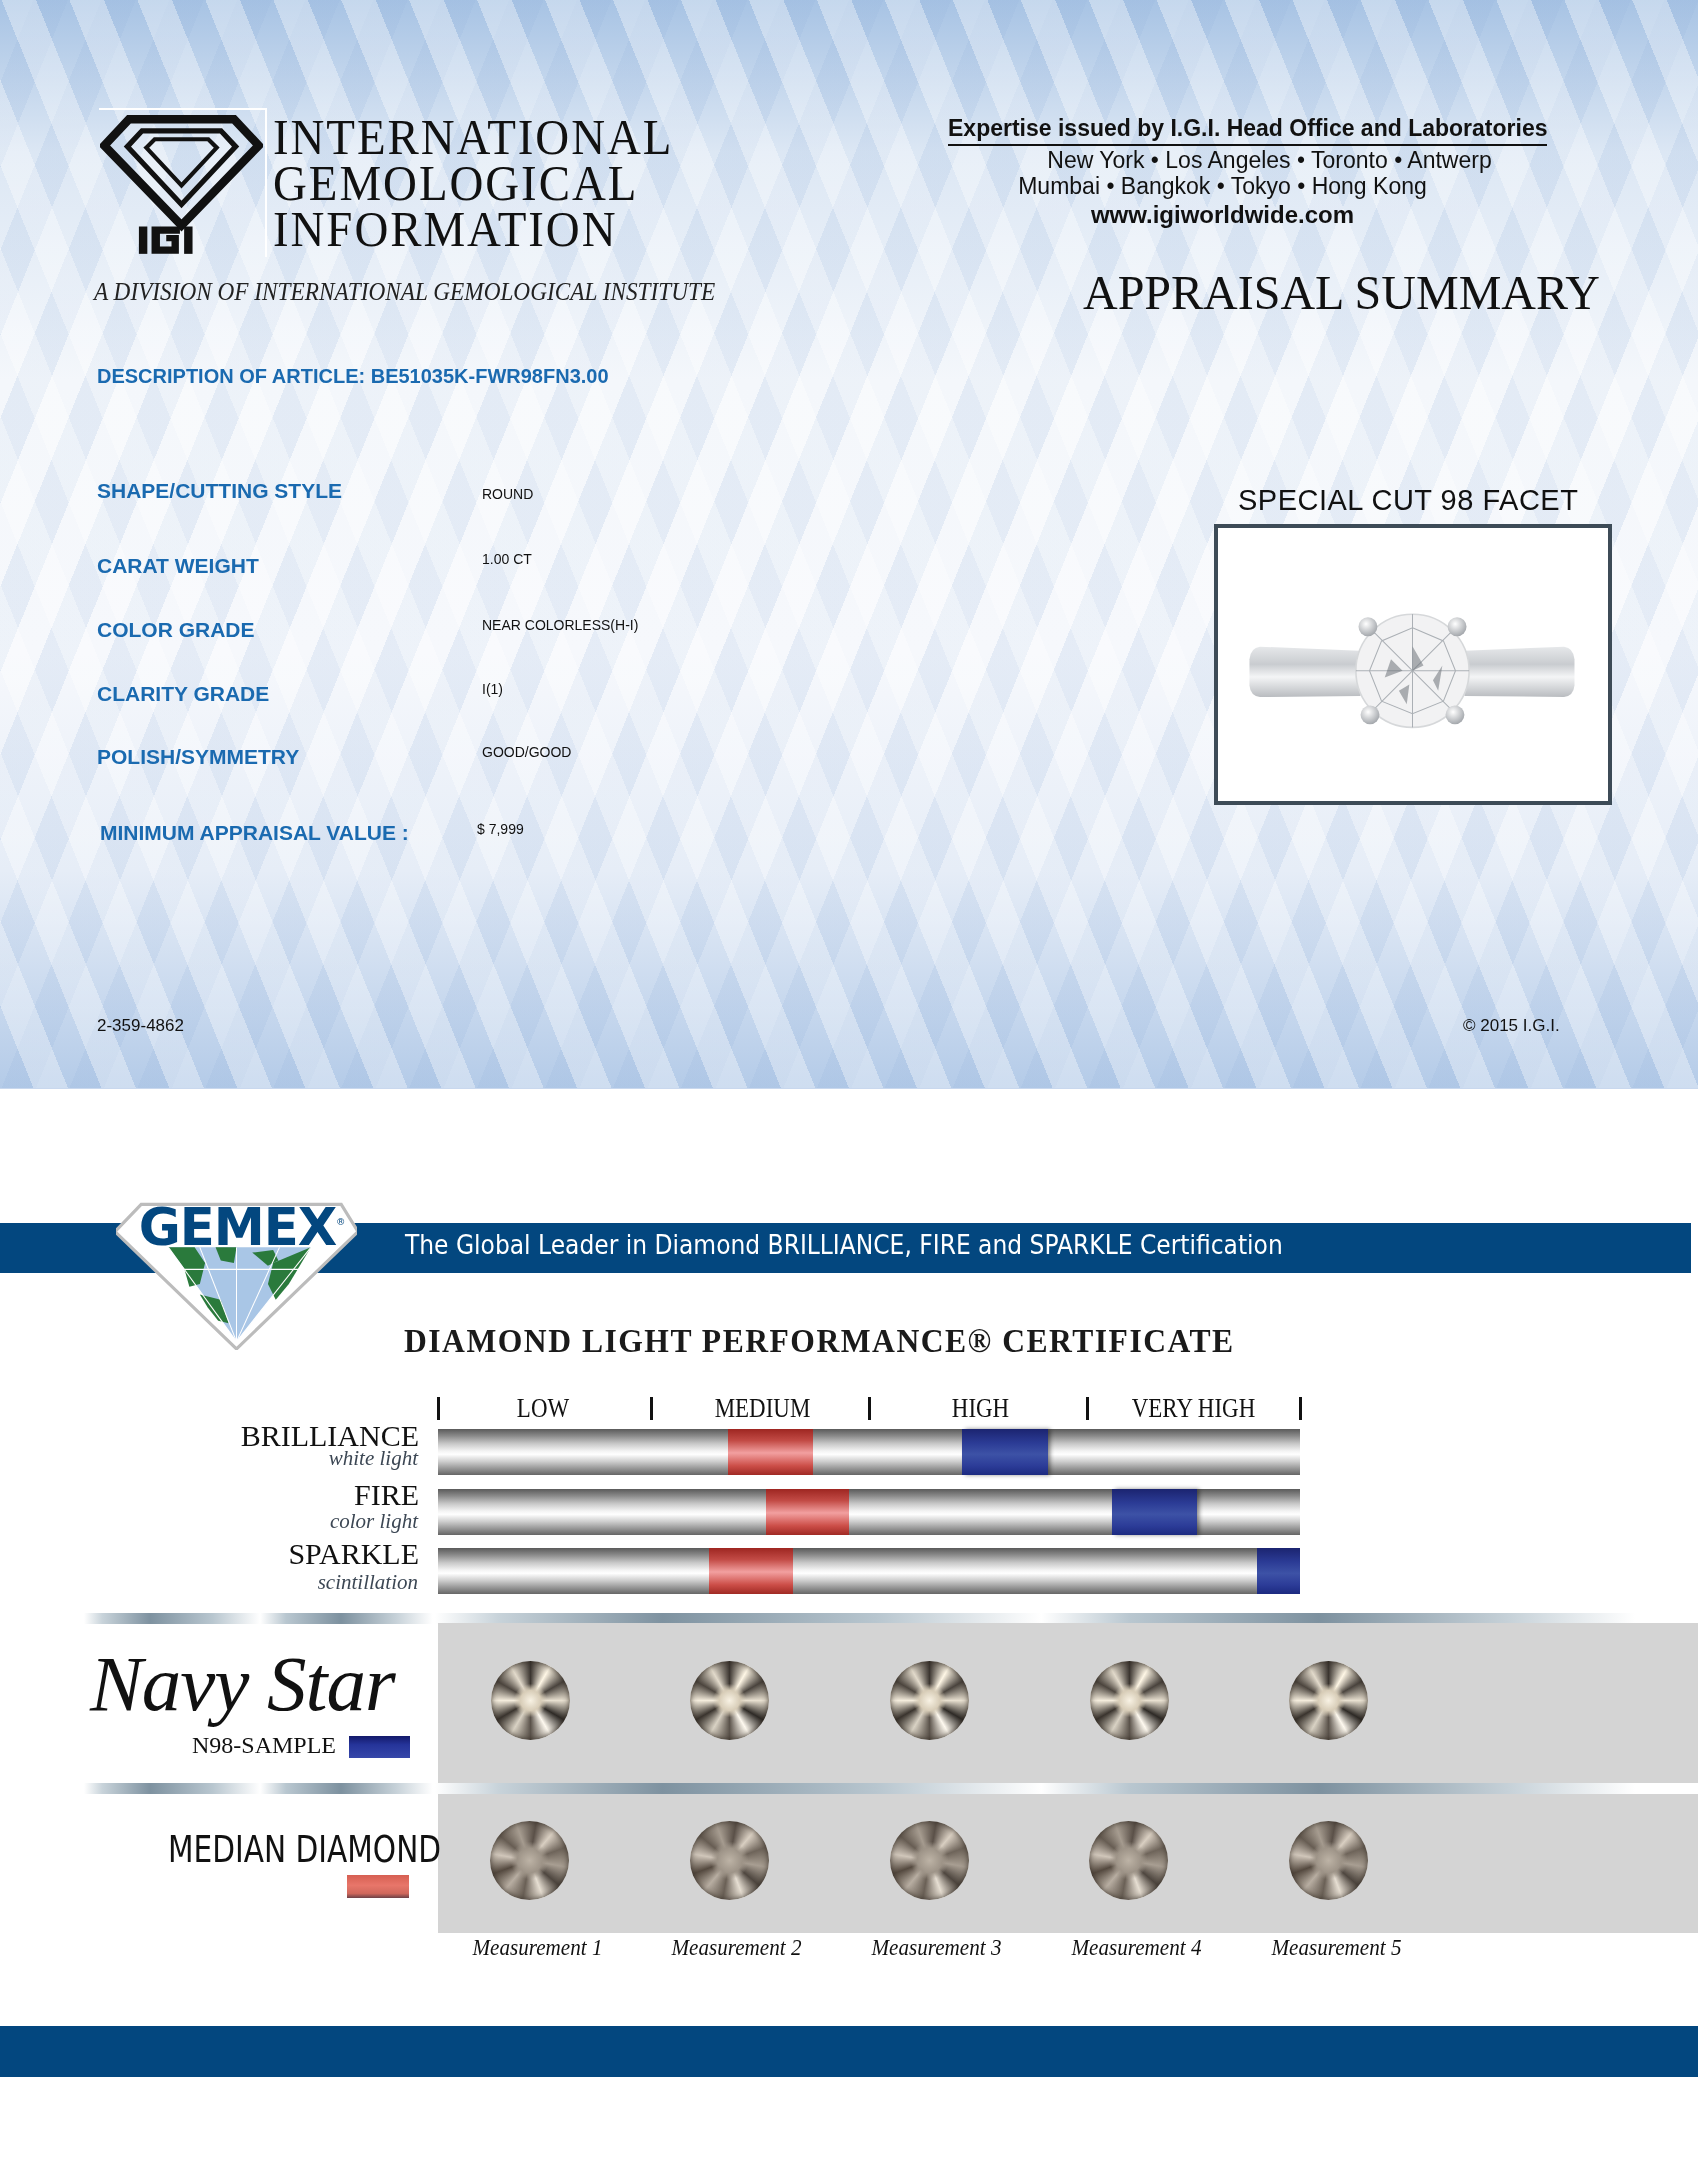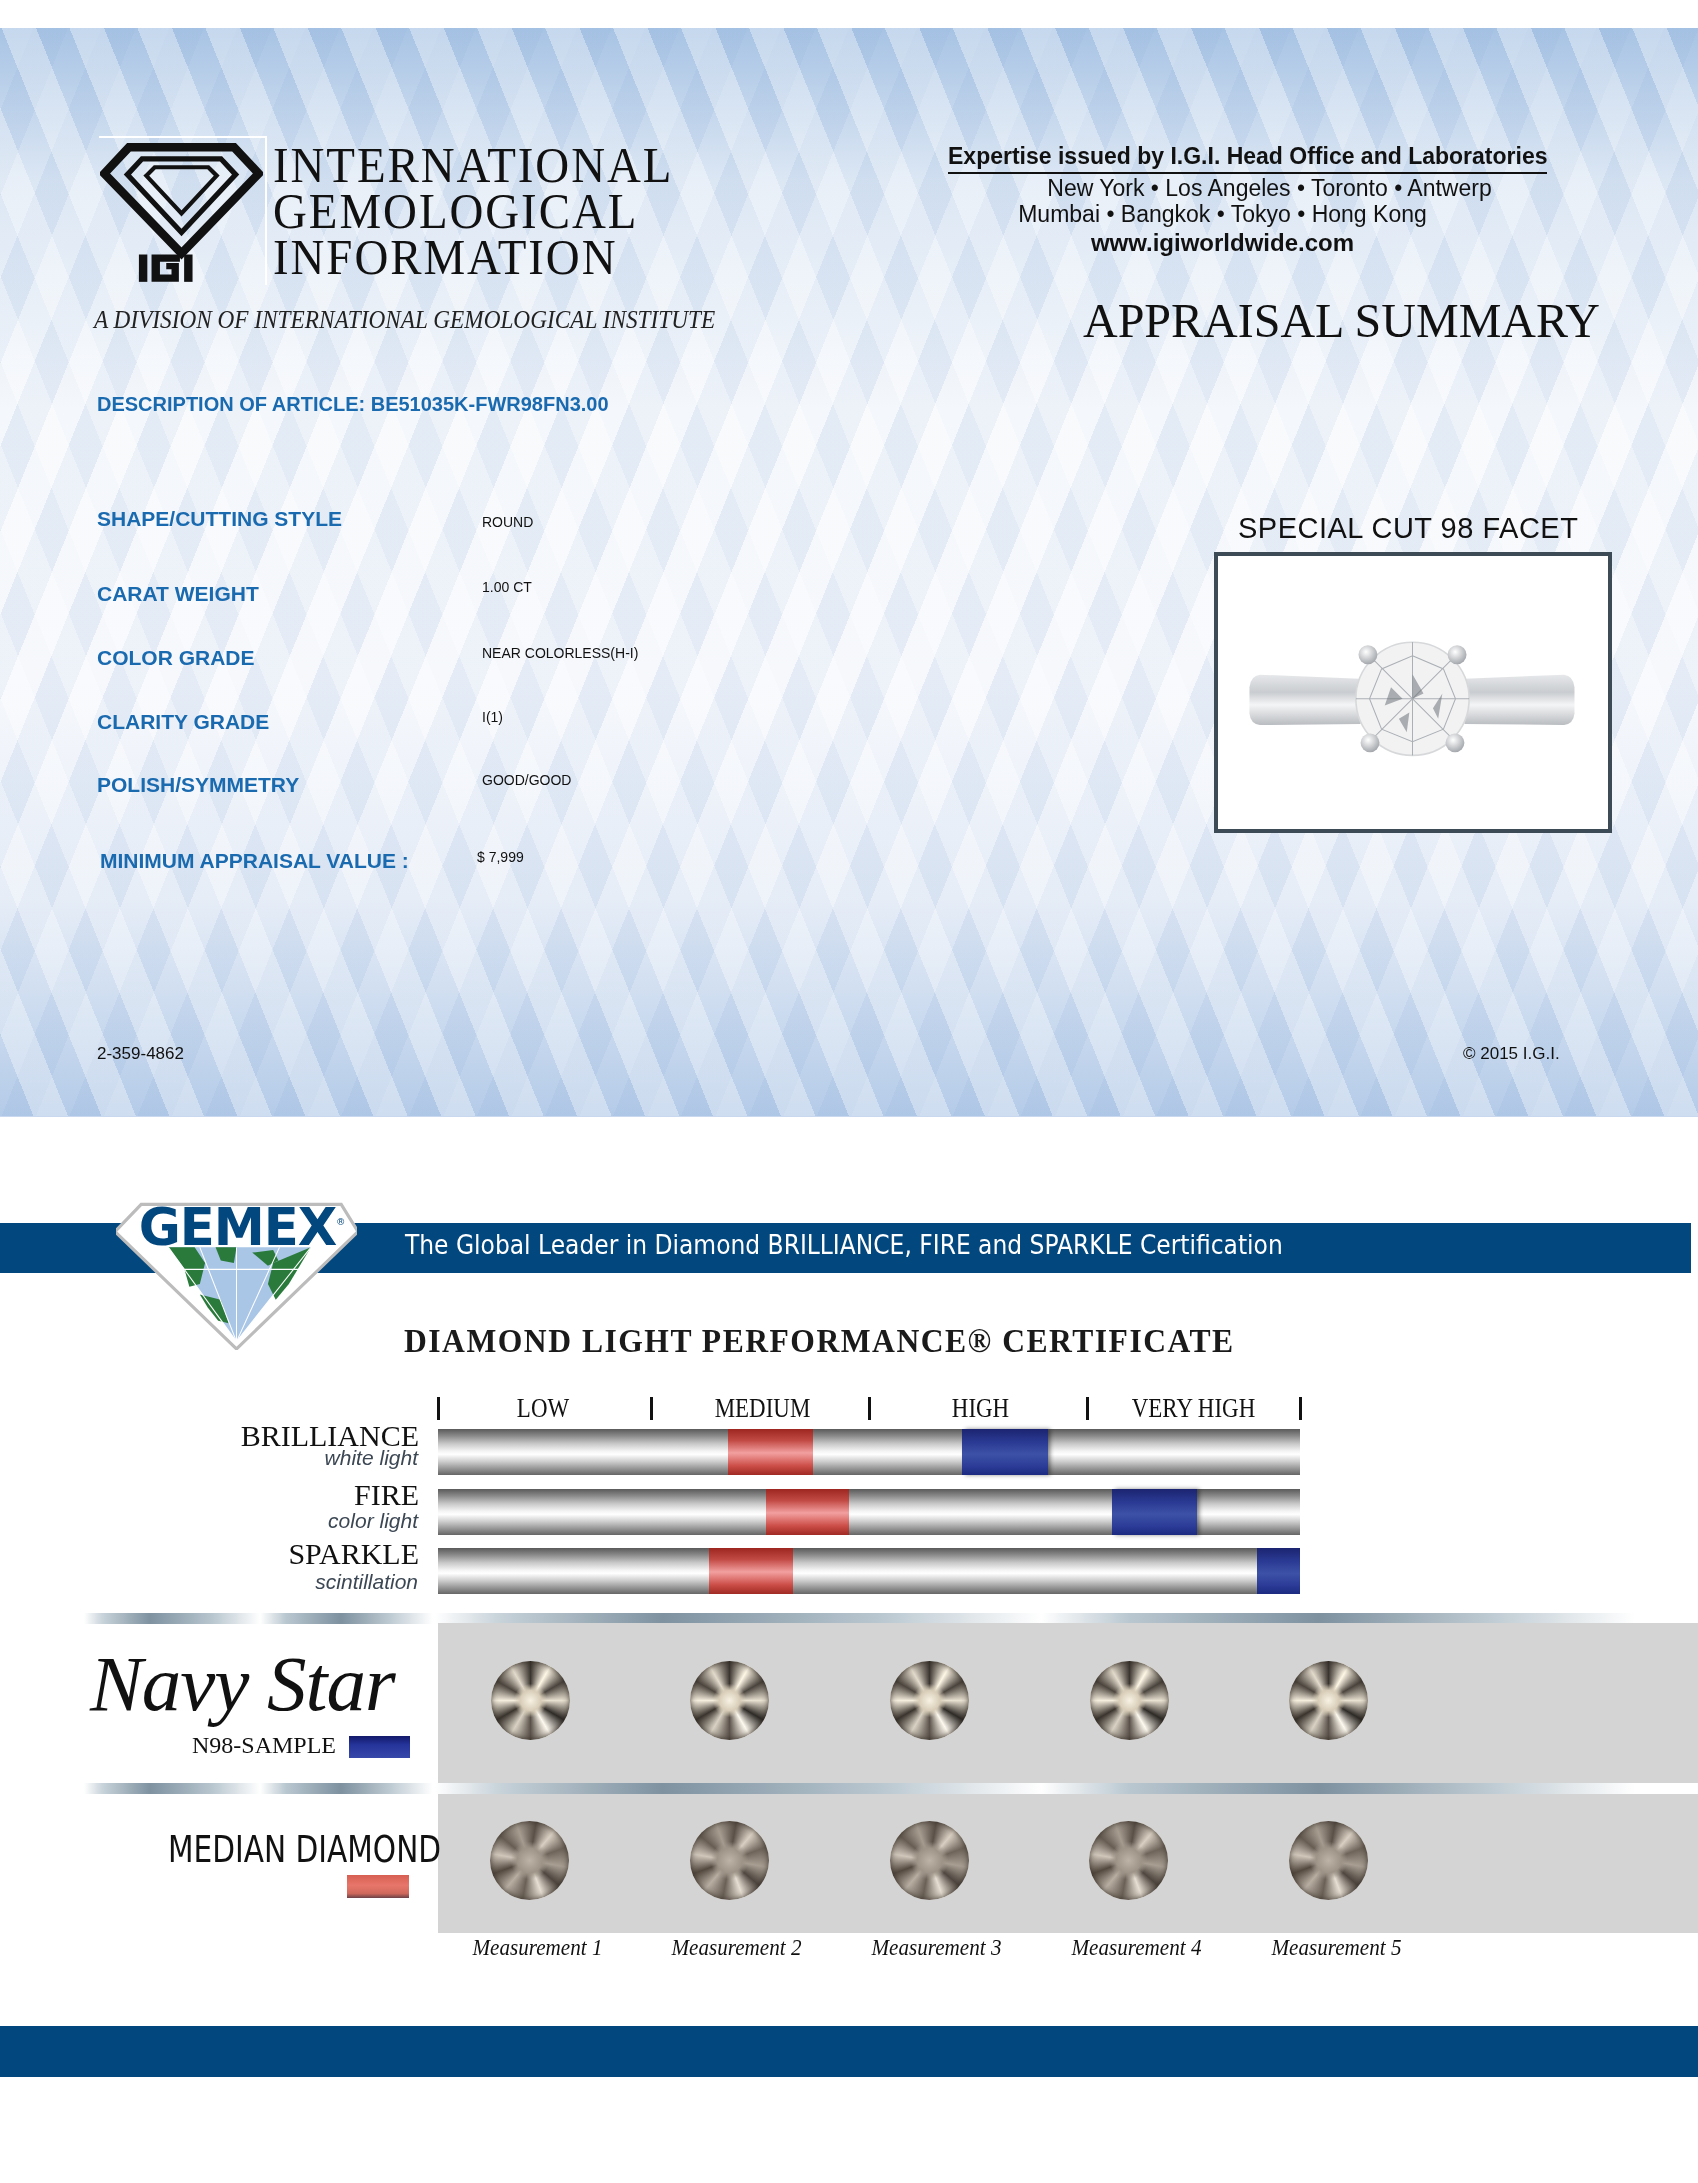--- a/index.html
+++ b/index.html
@@ -11,21 +11,20 @@
   .abs { position: absolute; }
 
   
   #igi {
     position: absolute; left: 0; top: 0; width: 1698px; height: 1088px;
     background:
       repeating-linear-gradient(68deg, rgba(255,255,255,0) 0px, rgba(255,255,255,0) 31px, rgba(255,255,255,0.35) 31px, rgba(255,255,255,0.35) 63px),
       repeating-linear-gradient(112deg, rgba(150,180,220,0) 0px, rgba(150,180,220,0) 31px, rgba(150,180,220,0.18) 31px, rgba(150,180,220,0.18) 63px),
       linear-gradient(180deg, #a7c3e4 0%, #dce7f4 14%, #f4f7fb 35%, #f6f8fc 60%, #e6edf7 80%, #b4cbe8 100%);
     border-bottom: 1.6px solid #c9d8ee;
-    margin-top: 28px;
   }
   .igi-frame-top { left: 99px; top: 108px; width: 167px; height: 1.6px; background: #ffffff; }
   .igi-frame-side { left: 265px; top: 108px; width: 1.6px; height: 149px; background: #ffffff; }
   .igi-logo { left: 100px; top: 114px; width: 163px; height: 143px; }
   .igi-name {
     left: 273px; top: 114px;
     font-family: "Liberation Serif", serif; font-size: 51px; line-height: 46px;
     color: #111; letter-spacing: 2.1px; transform: scaleX(0.92); transform-origin: left top;
   }
   .igi-division {
@@ -76,21 +75,21 @@
   .scale-tick { width: 3.1px; height: 23px; background: #111; top: 1397px; }
   .scale-label {
     top: 1393px; font-family: "Liberation Serif", serif; font-size: 27px; color: #111;
     white-space: nowrap; text-align: center; transform: scaleX(0.85);
   }
   .metric-name {
     right: 1279px; font-family: "Liberation Serif", serif; font-size: 30px; color: #111;
     text-align: right; white-space: nowrap;
   }
   .metric-sub {
-    right: 1280px; font-family: Liberation Sans, sans-serif; font-style: italic; font-size: 21px;
+    right: 1280px; font-family: Liberation Serif, serif; font-style: italic; font-size: 21px;
     color: #3c4754; text-align: right; white-space: nowrap;
   }
   .bar {
     left: 438px; width: 862px; height: 46px;
     background: linear-gradient(180deg, #5a5a5a 0%, #8a8a8a 15%, #c8c8c8 32%, #f4f4f4 48%, #ffffff 55%, #d0d0d0 70%, #9a9a9a 85%, #666 100%);
   }
   .ind { position: absolute; top: 0; height: 100%; }
   .ind.red { background: linear-gradient(180deg, #9e2621 0%, #c24a45 25%, #f2a0a0 52%, #cc4e48 80%, #a02a24 100%); }
   .ind.blue { background: linear-gradient(180deg, #1b2470 0%, #2b3b95 30%, #3d52a6 55%, #2c3c98 80%, #1c2a80 100%); box-shadow: 3.1px 0 4.2px rgba(0,0,0,0.45); }
 

